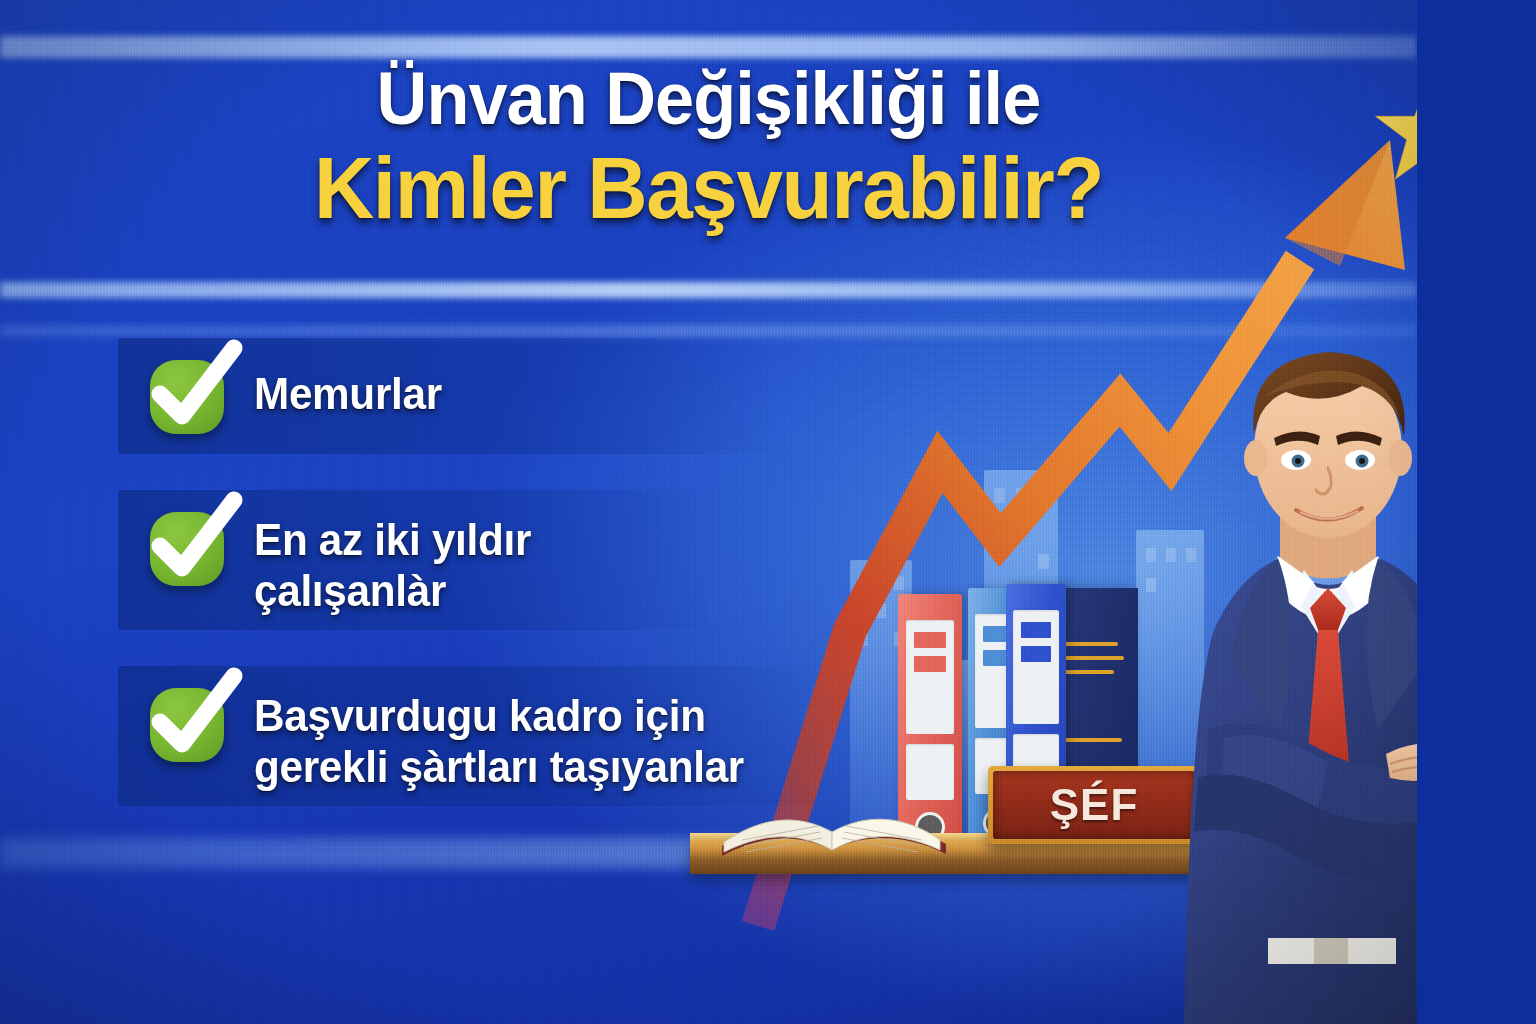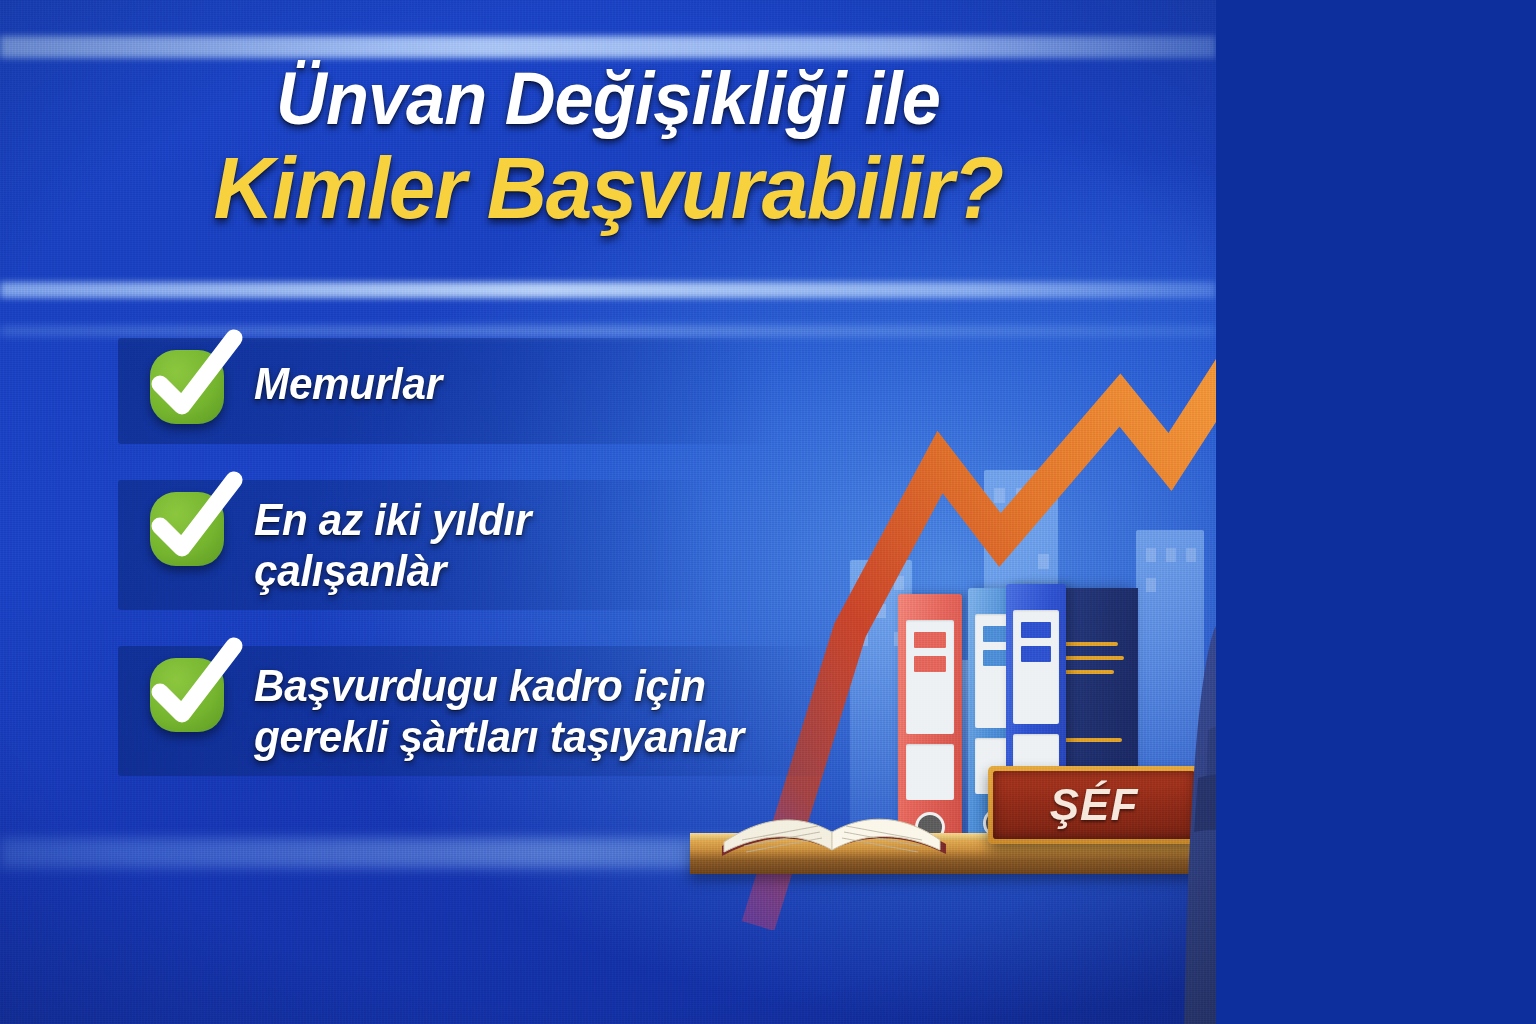--- a/index.html
+++ b/index.html
@@ -3,26 +3,25 @@
 <meta charset="utf-8">
 <title>Ünvan Değişikliği ile Kimler Başvurabilir?</title>
 <style>
   * { margin:0; padding:0; box-sizing:border-box; }
   html,body { width:1536px; height:1024px; overflow:hidden; background:#0d2f9e; }
 
   body { font-family:"Liberation Sans", sans-serif; }
 
   #poster{
     position:relative;
-    width:1216px; height:1024px;
+    width:1417px; height:1024px;
     overflow:hidden;
     background:
       radial-gradient(ellipse 900px 620px at 78% 56%, rgba(120,195,255,0.55) 0%, rgba(90,170,250,0.30) 38%, rgba(40,100,220,0.0) 72%),
       linear-gradient(170deg, #1c46c8 0%, #1a41c0 22%, #1b43c4 45%, #1737b4 70%, #122e9e 100%);
-    font-style: italic;
   }
 
   
   .texture{
     position:absolute; inset:0; z-index:4; pointer-events:none;
     background-image:
       repeating-linear-gradient(0deg, rgba(255,255,255,0.055) 0px, rgba(255,255,255,0.055) 1px, rgba(0,0,0,0.045) 1px, rgba(0,0,0,0.045) 2px),
       repeating-linear-gradient(90deg, rgba(255,255,255,0.05) 0px, rgba(255,255,255,0.05) 1px, rgba(0,0,0,0.04) 1px, rgba(0,0,0,0.04) 3px);
     mix-blend-mode:overlay; opacity:.85;
   }
@@ -109,21 +108,21 @@
     text-shadow:0 2px 3px rgba(0,0,0,.5);
   }
 
   .man{ position:absolute; left:1128px; top:330px; width:400px; height:700px; }
 
   
   .star{ position:absolute; left:1372px; top:78px; width:112px; height:108px; }
 
   
   .checklist{ position:absolute; left:0; top:338px; width:900px; z-index:10; }
-  .item{ position:relative; display:flex; align-items:flex-start; margin-bottom:36px; padding:6px 0 14px 0; }
+  .item{ position:relative; display:flex; align-items:flex-start; margin-bottom:36px; padding:16px 0 14px 0; }
   .item .band{
     position:absolute; left:118px; top:0; height:100%;
     background:linear-gradient(90deg, rgba(10,38,120,.55) 0%, rgba(12,44,135,.42) 55%, rgba(18,60,160,0) 100%);
     z-index:-1; border-radius:3px;
   }
   .item.i1 .band{ width:660px; }
   .item.i2 .band{ width:720px; }
   .item.i3 .band{ width:600px; }
 
   .check{ position:relative; width:86px; height:86px; margin-left:144px; margin-right:24px; flex:0 0 86px; }

